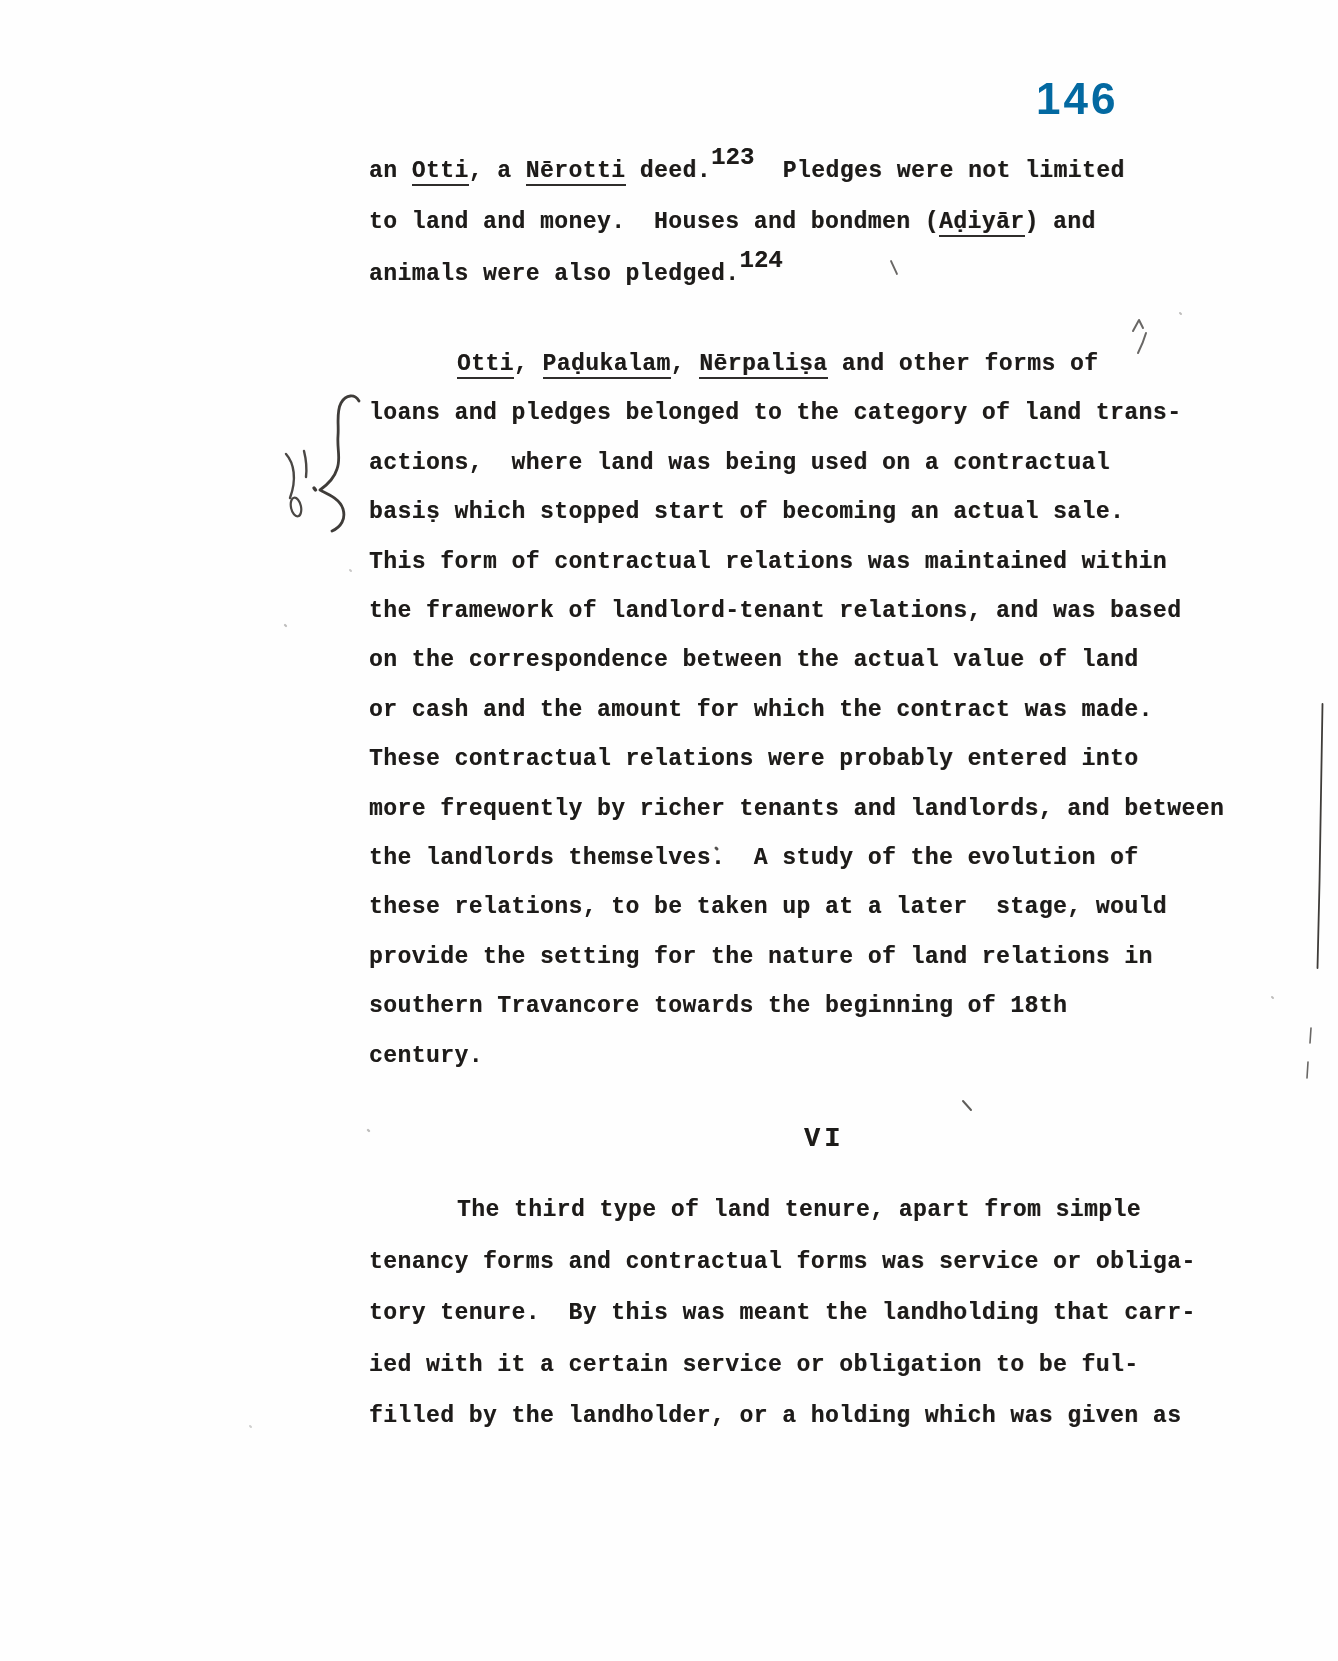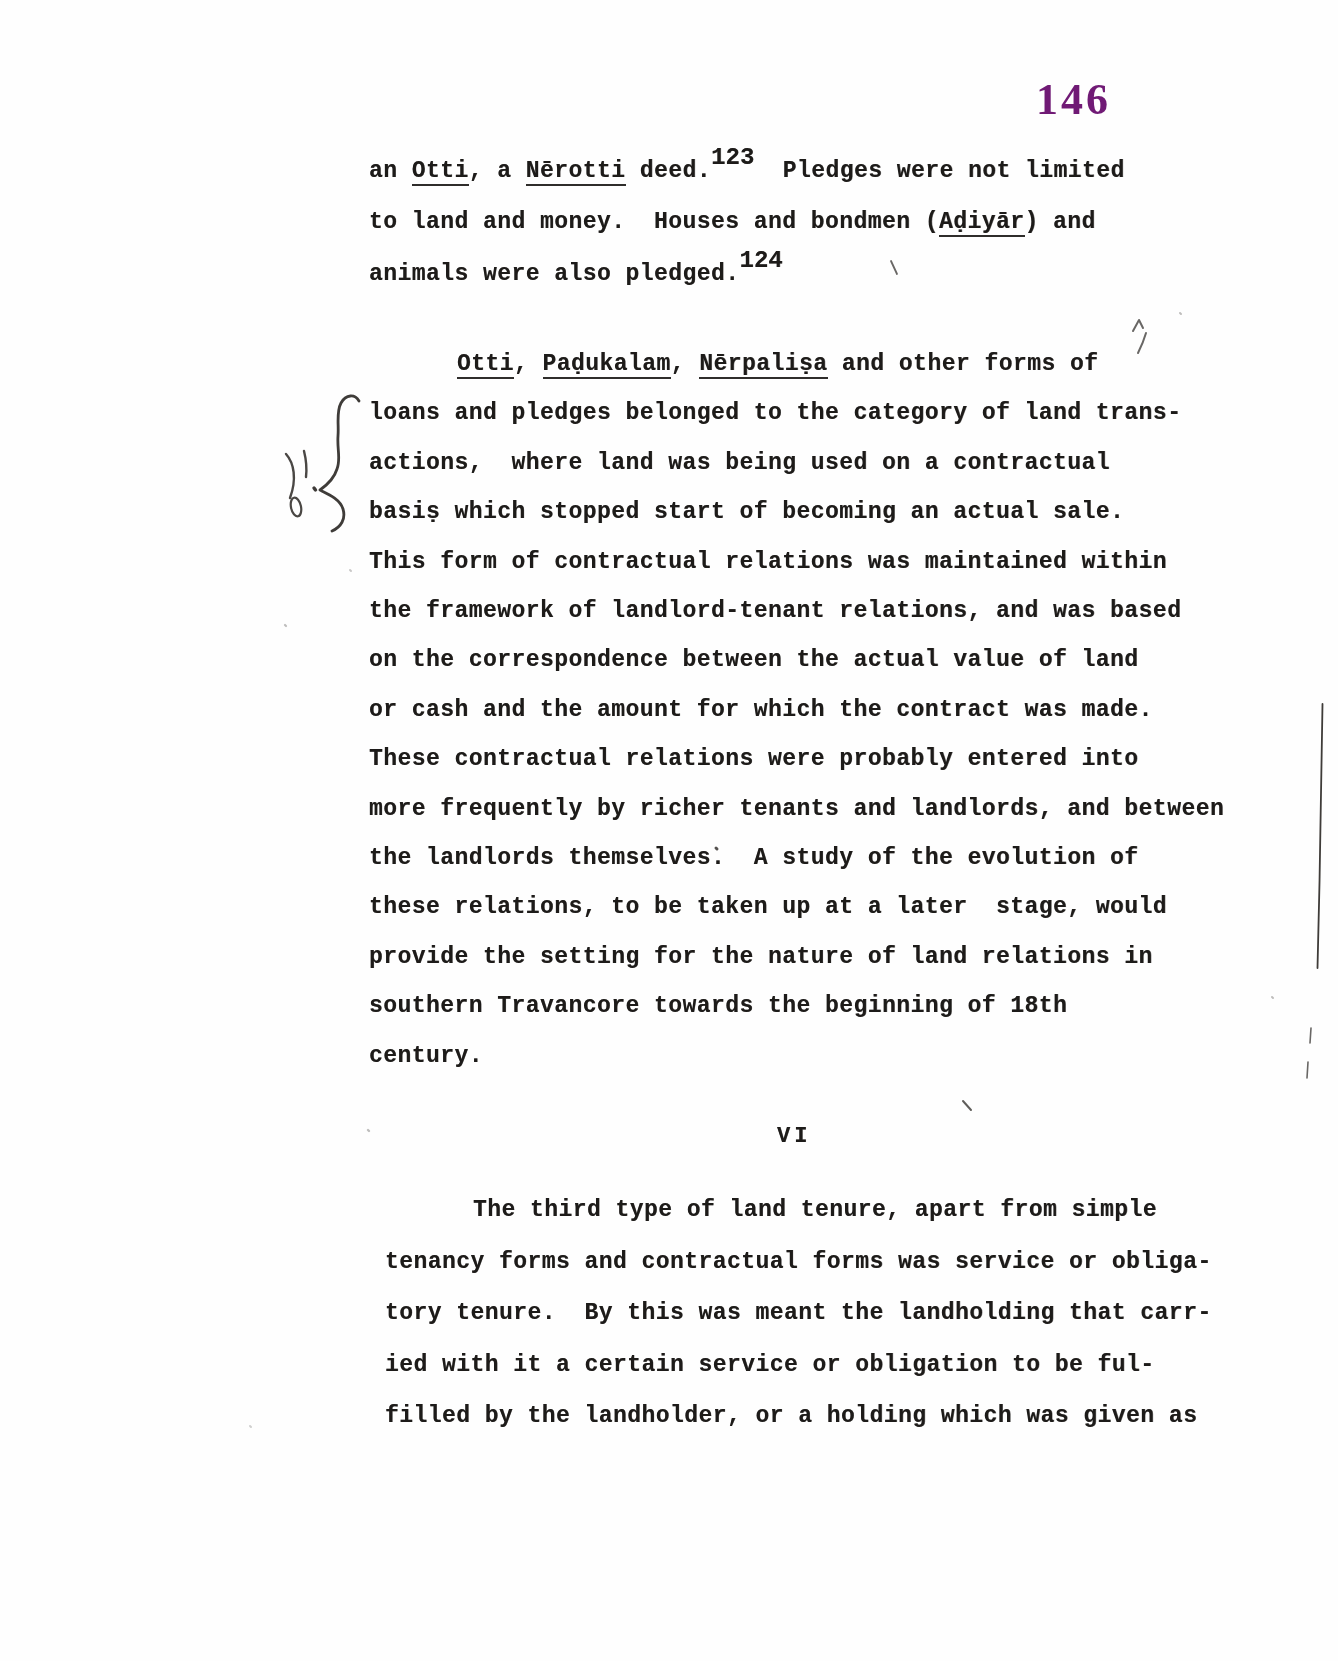--- a/index.html
+++ b/index.html
@@ -16,38 +16,38 @@
     left:369px;
     font-size:23px;
     font-weight:700;
     letter-spacing:0.45px;
     white-space:pre;
     text-shadow:0.3px 0.3px 0.6px rgba(32,30,27,0.55);
   }
   .para .line{min-height:1em;}
   #p1{top:145px;line-height:51px;}
   #p2{top:340px;line-height:49.4px;}
-  #p3{top:1185px;line-height:51.5px;margin-left:16px;}
+  #p3{top:1185px;line-height:51.5px;}
   .indent .line:first-child{text-indent:88px;}
   .u{border-bottom:2.6px solid rgba(29,27,25,0.92);}
   .sup{font-size:24px;position:relative;top:-13px;letter-spacing:0;}
   .heading{
     position:absolute;
-    top:1124px;left:777px;
-    font-size:22px;font-weight:700;letter-spacing:4px;
+    top:1124px;left:804px;
+    font-size:27px;font-weight:700;letter-spacing:4px;
     text-shadow:0.3px 0.3px 0.6px rgba(32,30,27,0.55);
   }
   .pageno{
     position:absolute;
     top:74px;left:1036px;
-    font-family:Liberation Serif, serif;
+    font-family:Liberation Sans, sans-serif;
     font-weight:700;
     font-size:44px;
     letter-spacing:3px;
-    color:#701a75;
+    color:#0369a1;
   }
   .marks{position:absolute;inset:0;pointer-events:none;}
   .marks path,.marks ellipse{fill:none;stroke:#2a2723;stroke-linecap:round;stroke-linejoin:round;}
 </style>
 </head>
 <body>
 
 <div class="page">
 
   <div class="pageno">146</div>

